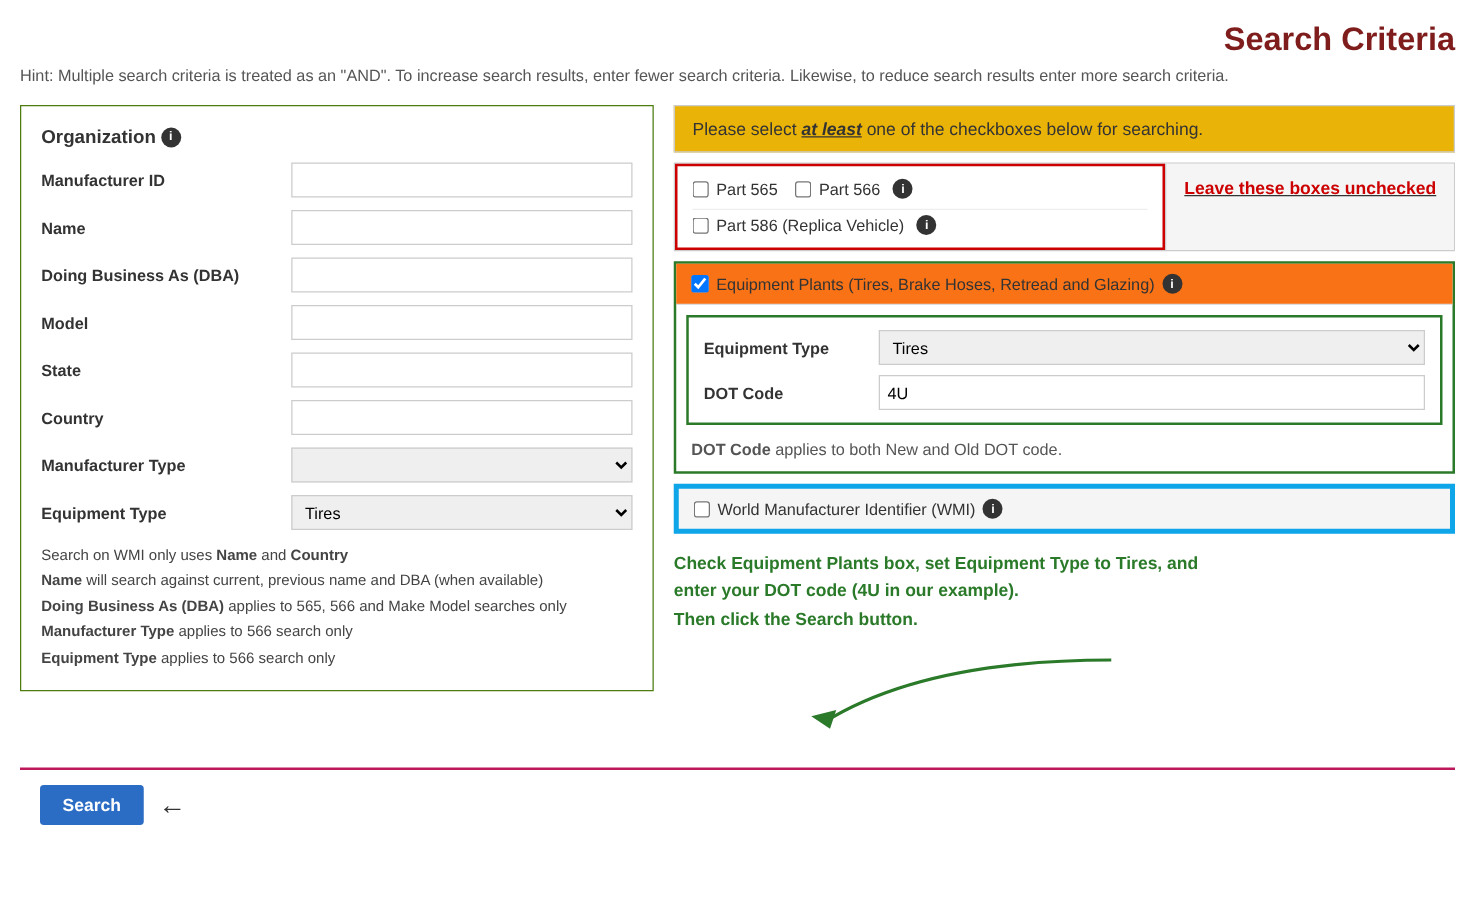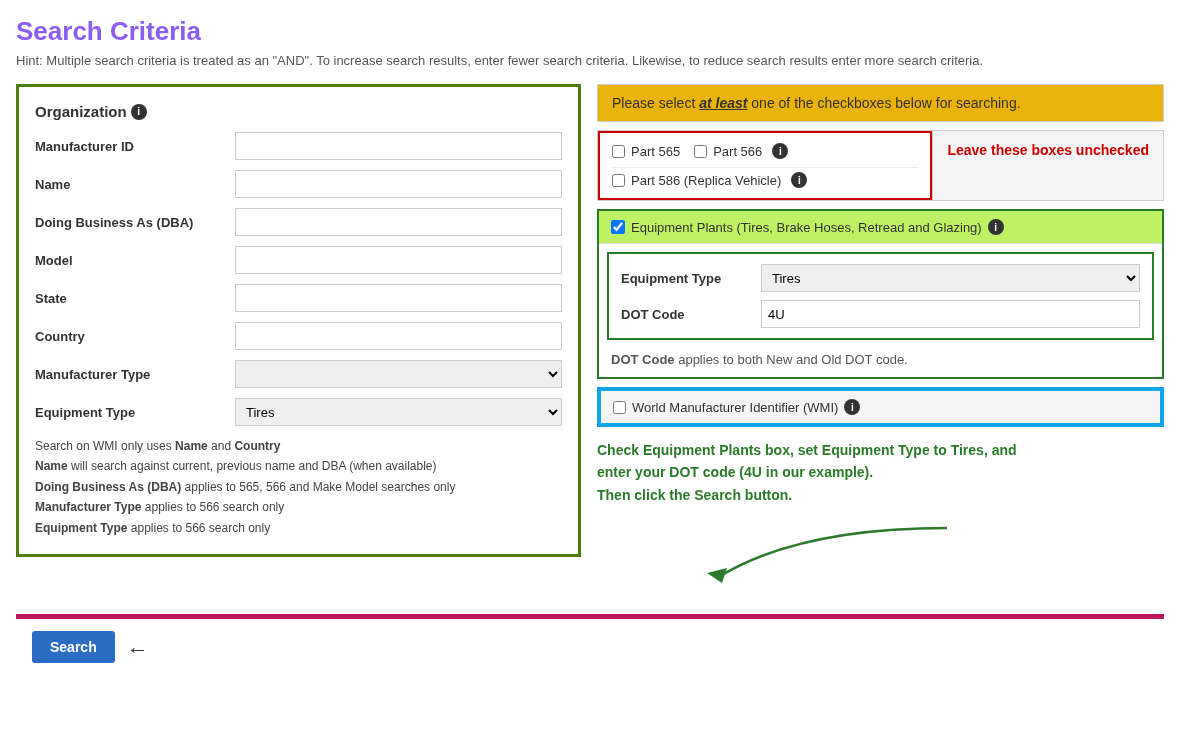--- a/index.html
+++ b/index.html
@@ -1,24 +1,24 @@
 <!DOCTYPE html>
 <html><head>
   <meta charset="utf-8">
   <style>
     * { box-sizing: border-box; margin: 0; padding: 0; }
     body { font-family: Arial, Helvetica, sans-serif; font-size: 14px; color: #333; background: #fff; padding: 16px; }
 
-    h1 { font-size: 26px; font-weight: bold; margin-bottom: 6px; color: #8b5cf6; }
+    h1 { font-size: 26px; font-weight: bold; margin-bottom: 6px; color: #7f1d1d; text-align: right; }
     .hint-text { font-size: 13px; color: #555; margin-bottom: 16px; }
 
     .main-layout { display: flex; gap: 16px; align-items: flex-start; }
 
     
-    .left-panel { border: 3px solid #4d7c0f; padding: 16px; width: 565px; flex-shrink: 0; }
+    .left-panel { border: 1px solid #4d7c0f; padding: 16px; width: 507px; flex-shrink: 0; }
     .left-panel .section-title { font-weight: bold; font-size: 15px; margin-bottom: 12px; display: flex; align-items: center; gap: 4px; }
     .form-row { display: flex; align-items: center; margin-bottom: 10px; }
     .form-row label { width: 200px; font-weight: bold; font-size: 13px; flex-shrink: 0; }
     .form-row input[type="text"] { flex: 1; border: 1px solid #ccc; padding: 4px 6px; font-size: 13px; height: 28px; }
     .form-row select { flex: 1; border: 1px solid #ccc; padding: 4px 6px; font-size: 13px; height: 28px; }
 
     .wmi-notes { margin-top: 10px; font-size: 12px; color: #444; line-height: 1.7; }
     .wmi-notes span.bold { font-weight: bold; }
 
     
@@ -28,50 +28,50 @@
     .right-panel { flex: 1; }
 
     .select-hint-box { border: 1px solid #ccc; background: #eab308; padding: 10px 14px; margin-bottom: 8px; font-size: 14px; }
     .select-hint-box strong { font-style: italic; text-decoration: underline; }
     .checkbox-row { display: flex; align-items: center; gap: 6px; margin-bottom: 8px; font-size: 13px; }
     .checkbox-row:last-child { margin-bottom: 0; }
     .red-label { color: #cc0000; font-weight: bold; font-size: 14px; line-height: 1.4; }
 
     
     .green-section { border: 2px solid #2a7a2a; padding: 0; margin-bottom: 8px; }
-    .green-header { background: #bef264; padding: 8px 12px; display: flex; align-items: center; gap: 6px; font-size: 13px; border-bottom: 1px solid #ddd; }
+    .green-header { background: #f97316; padding: 8px 12px; display: flex; align-items: center; gap: 6px; font-size: 13px; border-bottom: 1px solid #ddd; }
     .green-header input[type="checkbox"] { width: 14px; height: 14px; }
     .green-body { padding: 10px 12px; border: 2px solid #2a7a2a; margin: 8px; }
     .green-form-row { display: flex; align-items: center; margin-bottom: 8px; }
     .green-form-row:last-child { margin-bottom: 0; }
     .green-form-row label { width: 140px; font-weight: bold; font-size: 13px; }
     .green-form-row select { flex: 1; border: 1px solid #ccc; padding: 4px 6px; font-size: 13px; height: 28px; }
     .green-form-row input[type="text"] { flex: 1; border: 1px solid #ccc; padding: 4px 6px; font-size: 13px; height: 28px; }
     .dot-note { padding: 4px 12px 10px; font-size: 13px; color: #555; }
     .dot-note strong { font-weight: bold; }
 
     
     .wmi-section { border: 4px solid #0ea5e9; background: #f5f5f5; padding: 8px 12px; margin-bottom: 8px; display: flex; align-items: center; gap: 6px; font-size: 13px; }
 
     
     .green-instruction { color: #2a7a2a; font-size: 14px; font-weight: bold; margin-bottom: 8px; line-height: 1.6; padding: 4px 0; }
 
     
     .arrow-container { position: relative; height: 80px; }
 
     
-    .bottom-bar { border-top: 5px solid #be185d; padding: 12px 16px; margin-top: 16px; display: flex; align-items: center; gap: 12px; }
+    .bottom-bar { border-top: 2px solid #be185d; padding: 12px 16px; margin-top: 16px; display: flex; align-items: center; gap: 12px; }
     .search-btn { background: #2b6cc4; color: #fff; border: none; padding: 8px 18px; font-size: 14px; font-weight: bold; cursor: pointer; border-radius: 3px; }
 
     .row-separator { border: none; border-top: 1px solid #eee; margin: 4px 0; }
 
     .full-border-box { border: 1px solid #ccc; margin-bottom: 8px; }
     .full-border-row { display: flex; }
     .full-border-left { border: 2px solid #cc0000; padding: 10px 12px; flex: 1; }
-    .full-border-right { background: #f5f5f5; padding: 10px 14px; border-left: 1px solid #ccc; min-width: 200px; display: flex; align-items: flex-start; }
+    .full-border-right { background: #f5f5f5; padding: 10px 14px; border-left: 1px solid #ccc; min-width: 200px; display: flex; align-items: flex-start; text-decoration: underline; }
   </style>
 </head>
 <body>
 
 <h1>Search Criteria</h1>
 <p class="hint-text">Hint: Multiple search criteria is treated as an "AND". To increase search results, enter fewer search criteria. Likewise, to reduce search results enter more search criteria.</p>
 
 <div class="main-layout">
 
   <div class="left-panel">

